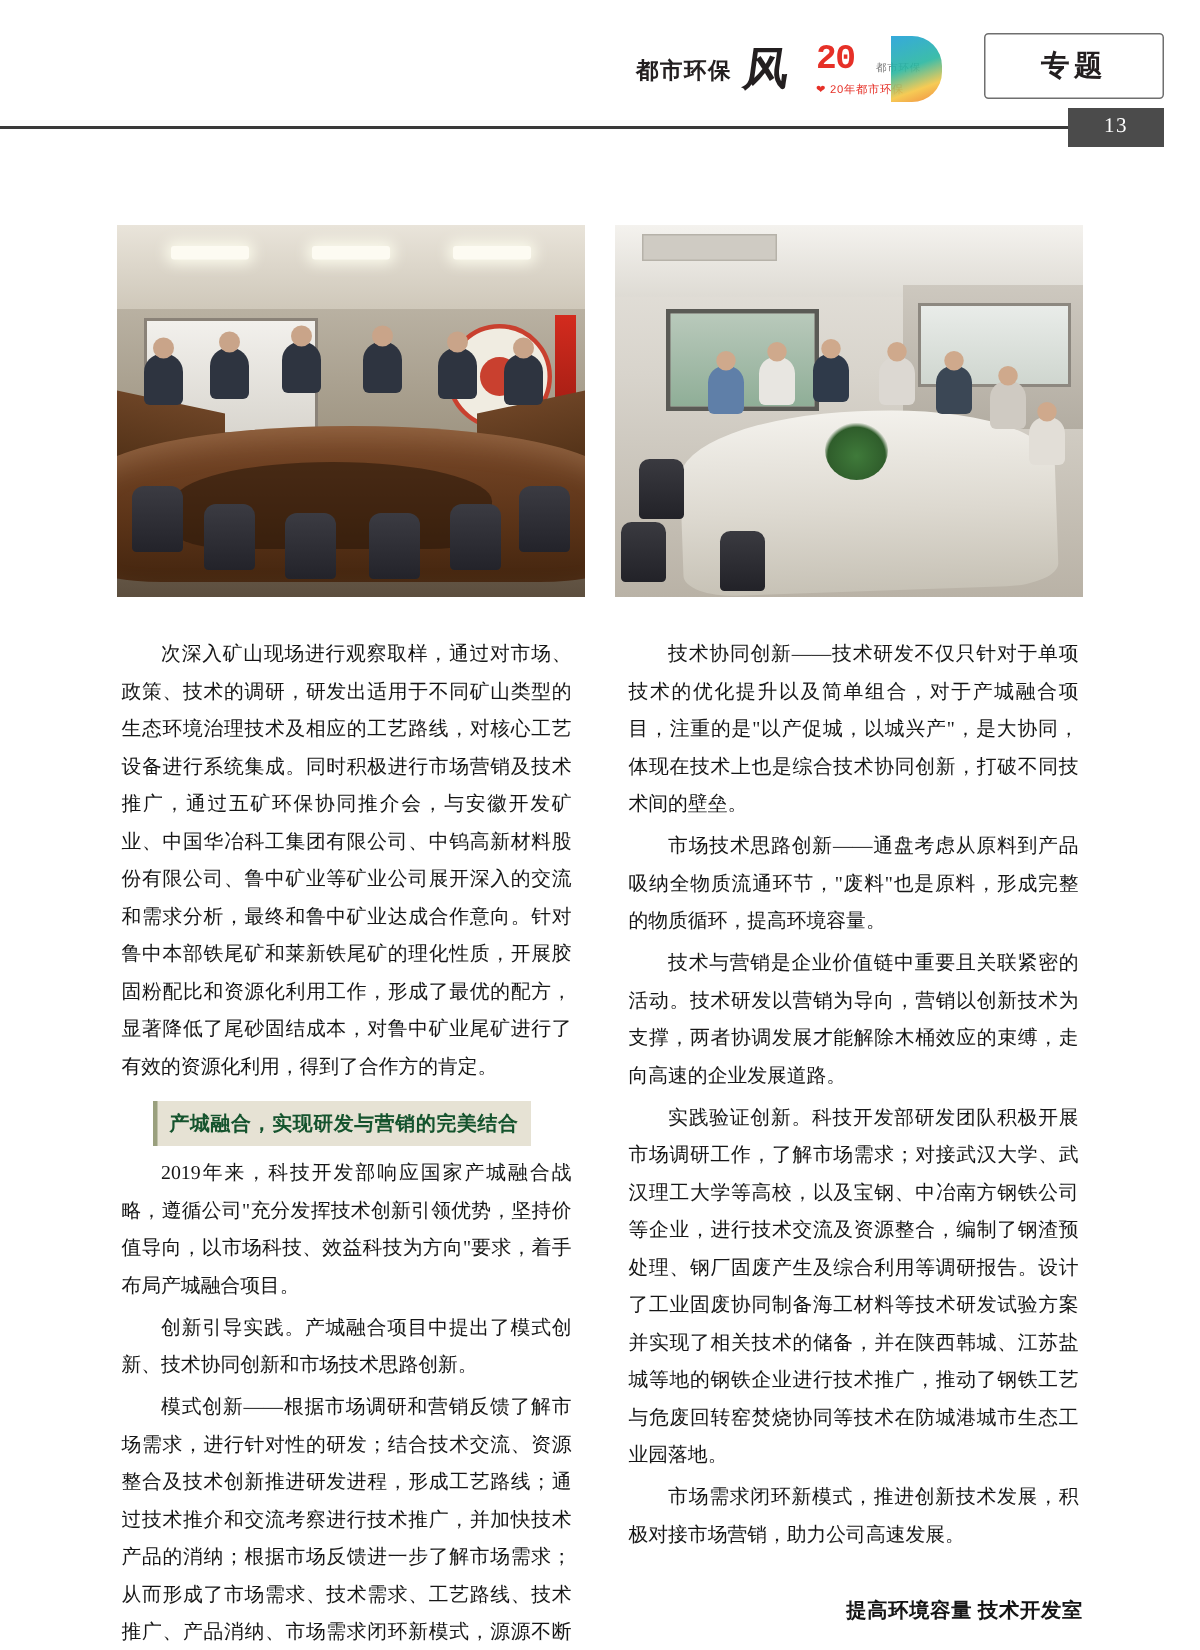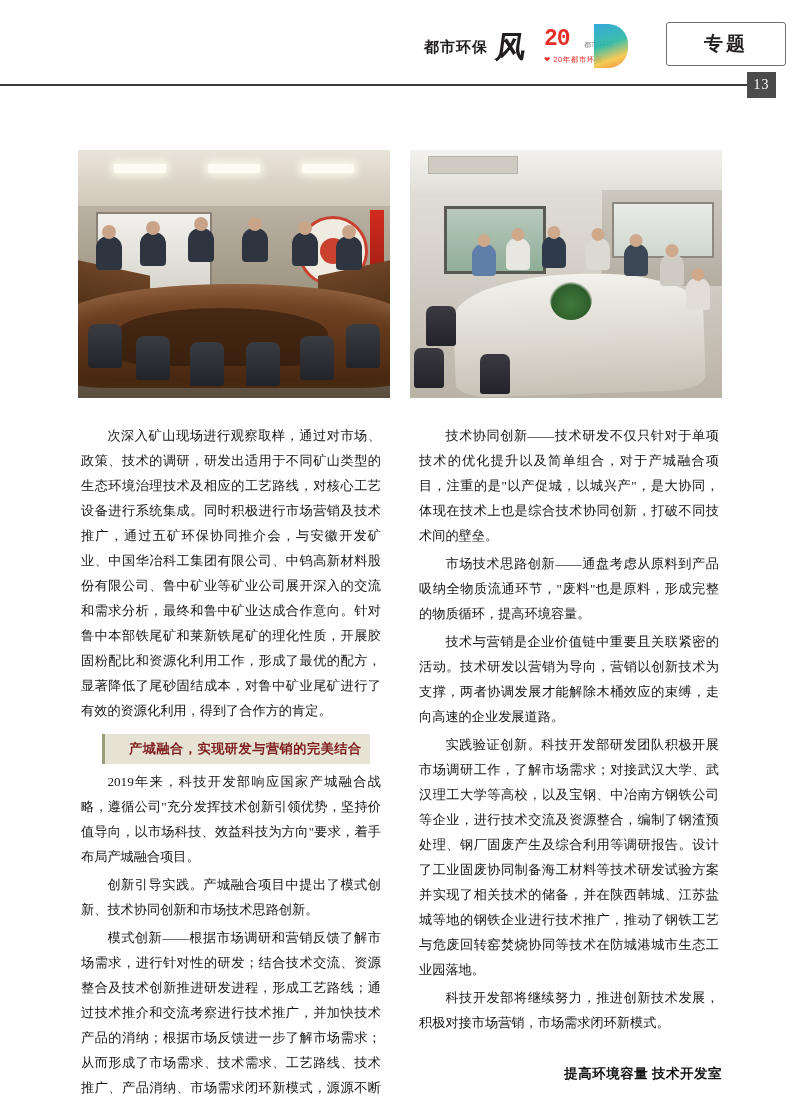--- a/index.html
+++ b/index.html
@@ -90,21 +90,21 @@
     top: 0;
     width: 34px;
     height: 44px;
     border-radius: 0 20px 20px 0;
     background: linear-gradient(160deg, #1fa0d8 0%, #27b6a0 45%, #f5c542 75%, #ef7d2b 100%);
     opacity: 0.9;
   }
 
   .topic-box {
     position: absolute;
-    right: 14px;
+    right: 24px;
     top: 4px;
     width: 118px;
     height: 42px;
     border: 1px solid #6f6f6f;
     border-radius: 3px;
     display: flex;
     align-items: center;
     justify-content: center;
   }
   .topic-box span {
@@ -121,21 +121,21 @@
     top: 66px;
     width: 760px;
     height: 1.5px;
     background: #3a3a3a;
   }
 
   .page-number-tab {
     position: absolute;
     right: 24px;
     top: 72px;
-    width: 29px;
+    width: 64px;
     height: 26px;
     background: #4b4b4b;
     display: flex;
     align-items: center;
     justify-content: center;
   }
   .page-number-tab span {
     color: #ffffff;
     font-family: "Liberation Serif", serif;
     font-size: 14px;
@@ -298,28 +298,28 @@
   .col p {
     margin: 3px;
   }
   .col p.indent {
     text-indent: 2em;
   }
 
   .section-heading {
     display: inline-block;
     margin: 8px 0 2px 24px;
-    padding: 2px 8px 3px 24px;
+    padding: 2px 8px 3px 8px;
     background: #e6e2d4;
     border-left: 3px solid #9aa07e;
     font-family: "Liberation Serif", serif;
     font-weight: bold;
     font-size: 13.2px;
     letter-spacing: 0.5px;
-    color: #7f1d1d;
+    color: #14532d;
   }
 
   .signature {
     margin-top: 26px;
     text-align: right;
     font-family: "Liberation Serif", serif;
     font-weight: bold;
     font-size: 13.5px;
     letter-spacing: 0.5px;
   }
@@ -438,17 +438,17 @@
     <p class="indent">2019年来，科技开发部响应国家产城融合战略，遵循公司"充分发挥技术创新引领优势，坚持价值导向，以市场科技、效益科技为方向"要求，着手布局产城融合项目。</p>
     <p class="indent">创新引导实践。产城融合项目中提出了模式创新、技术协同创新和市场技术思路创新。</p>
     <p class="indent">模式创新——根据市场调研和营销反馈了解市场需求，进行针对性的研发；结合技术交流、资源整合及技术创新推进研发进程，形成工艺路线；通过技术推介和交流考察进行技术推广，并加快技术产品的消纳；根据市场反馈进一步了解市场需求；从而形成了市场需求、技术需求、工艺路线、技术推广、产品消纳、市场需求闭环新模式，源源不断的促进技术研发和营销的双向并行。</p>
   </div>
 
   <div class="col">
     <p class="indent">技术协同创新——技术研发不仅只针对于单项技术的优化提升以及简单组合，对于产城融合项目，注重的是"以产促城，以城兴产"，是大协同，体现在技术上也是综合技术协同创新，打破不同技术间的壁垒。</p>
     <p class="indent">市场技术思路创新——通盘考虑从原料到产品吸纳全物质流通环节，"废料"也是原料，形成完整的物质循环，提高环境容量。</p>
     <p class="indent">技术与营销是企业价值链中重要且关联紧密的活动。技术研发以营销为导向，营销以创新技术为支撑，两者协调发展才能解除木桶效应的束缚，走向高速的企业发展道路。</p>
     <p class="indent">实践验证创新。科技开发部研发团队积极开展市场调研工作，了解市场需求；对接武汉大学、武汉理工大学等高校，以及宝钢、中冶南方钢铁公司等企业，进行技术交流及资源整合，编制了钢渣预处理、钢厂固废产生及综合利用等调研报告。设计了工业固废协同制备海工材料等技术研发试验方案并实现了相关技术的储备，并在陕西韩城、江苏盐城等地的钢铁企业进行技术推广，推动了钢铁工艺与危废回转窑焚烧协同等技术在防城港城市生态工业园落地。</p>
-    <p class="indent">科技开发部将继续努力，推进创新技术发展，积极对接市场营销，市场需求闭环新模式。</p>
+    <p class="indent">市场需求闭环新模式，推进创新技术发展，积极对接市场营销，助力公司高速发展。</p>
     <div class="signature">提高环境容量 技术开发室</div>
   </div>
 
 </div>
 
 </body></html>

